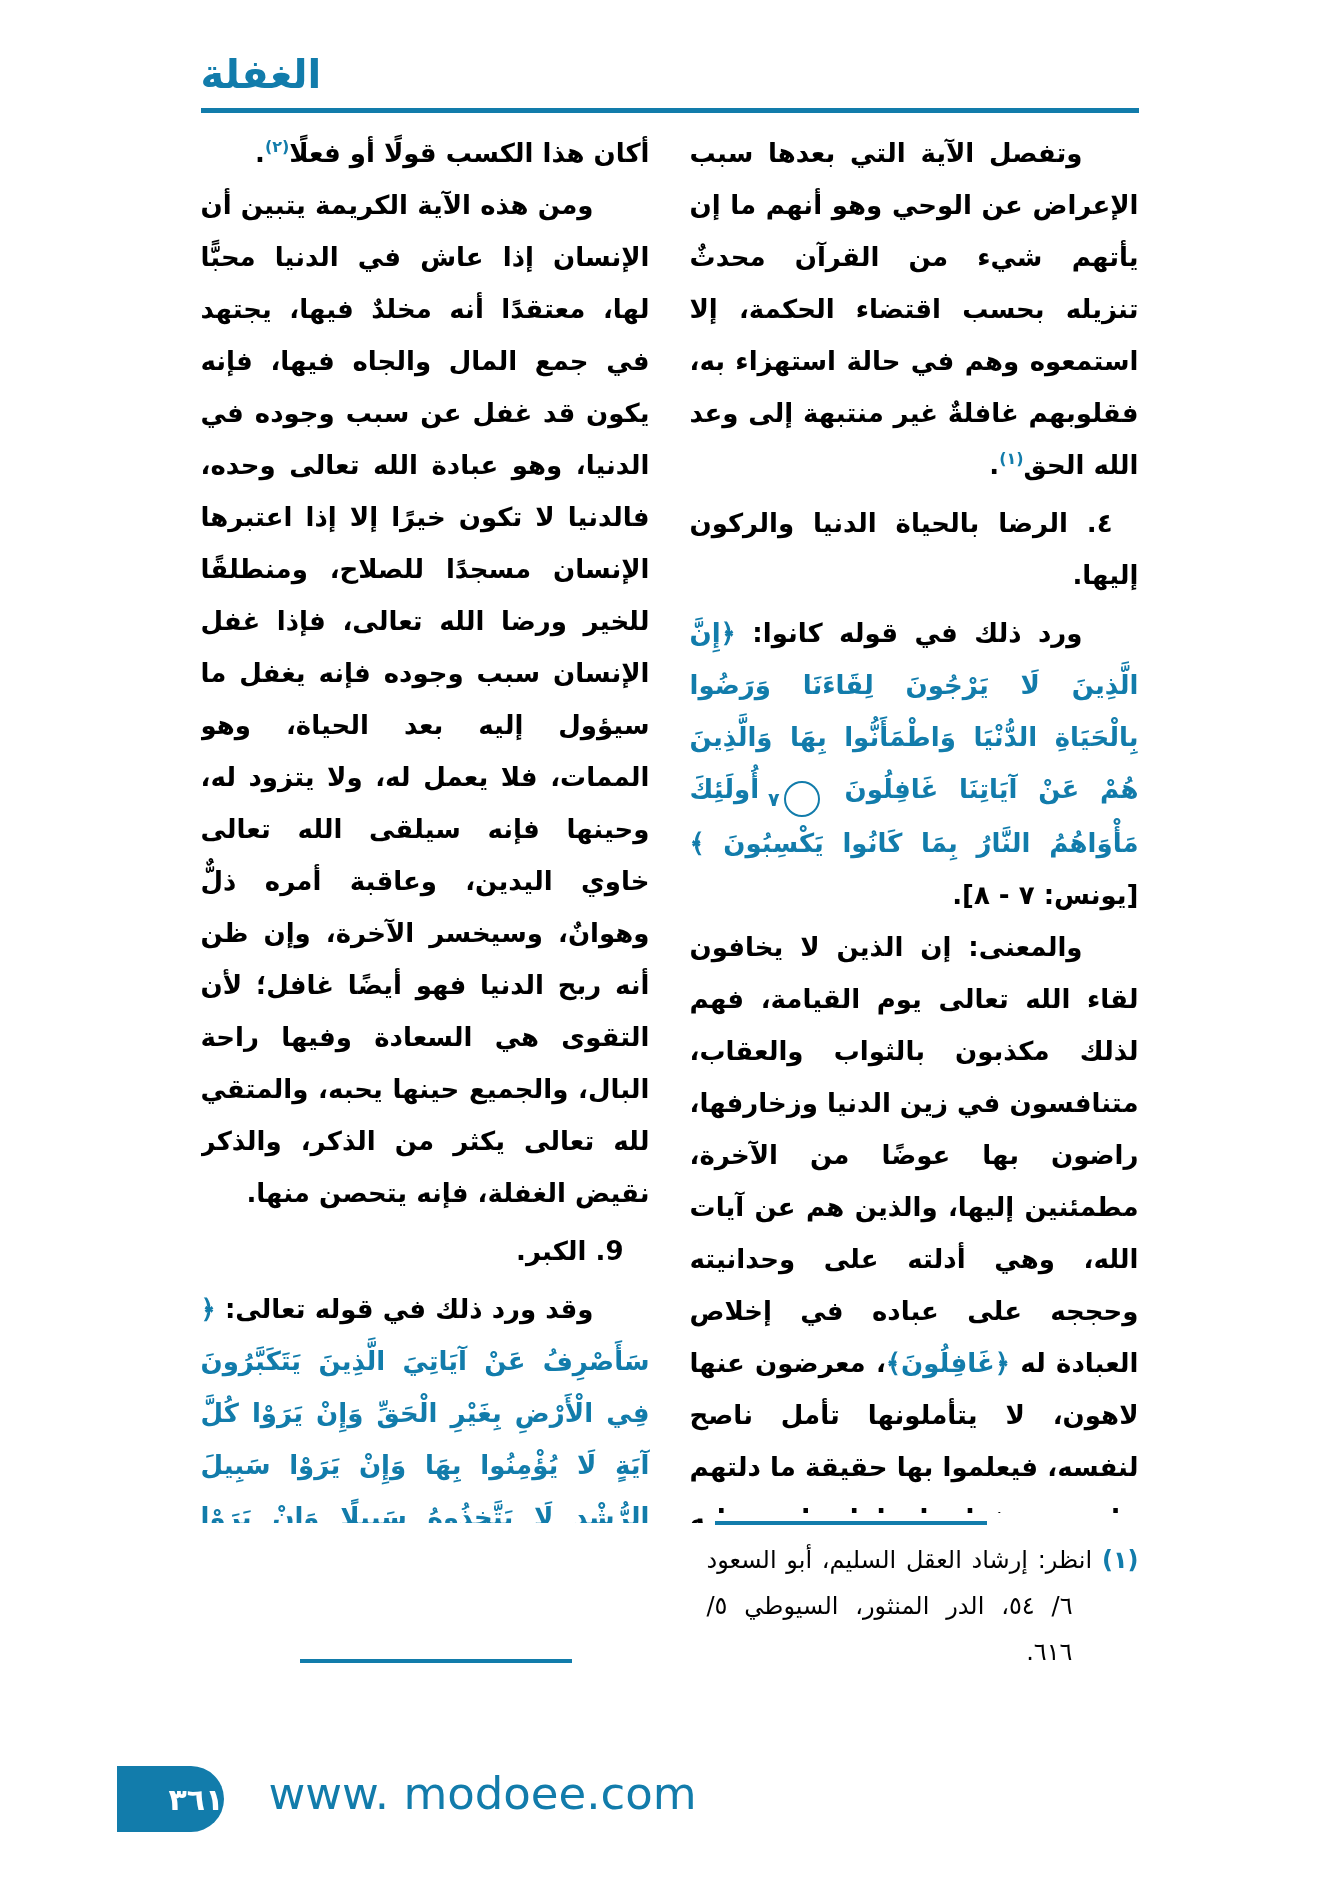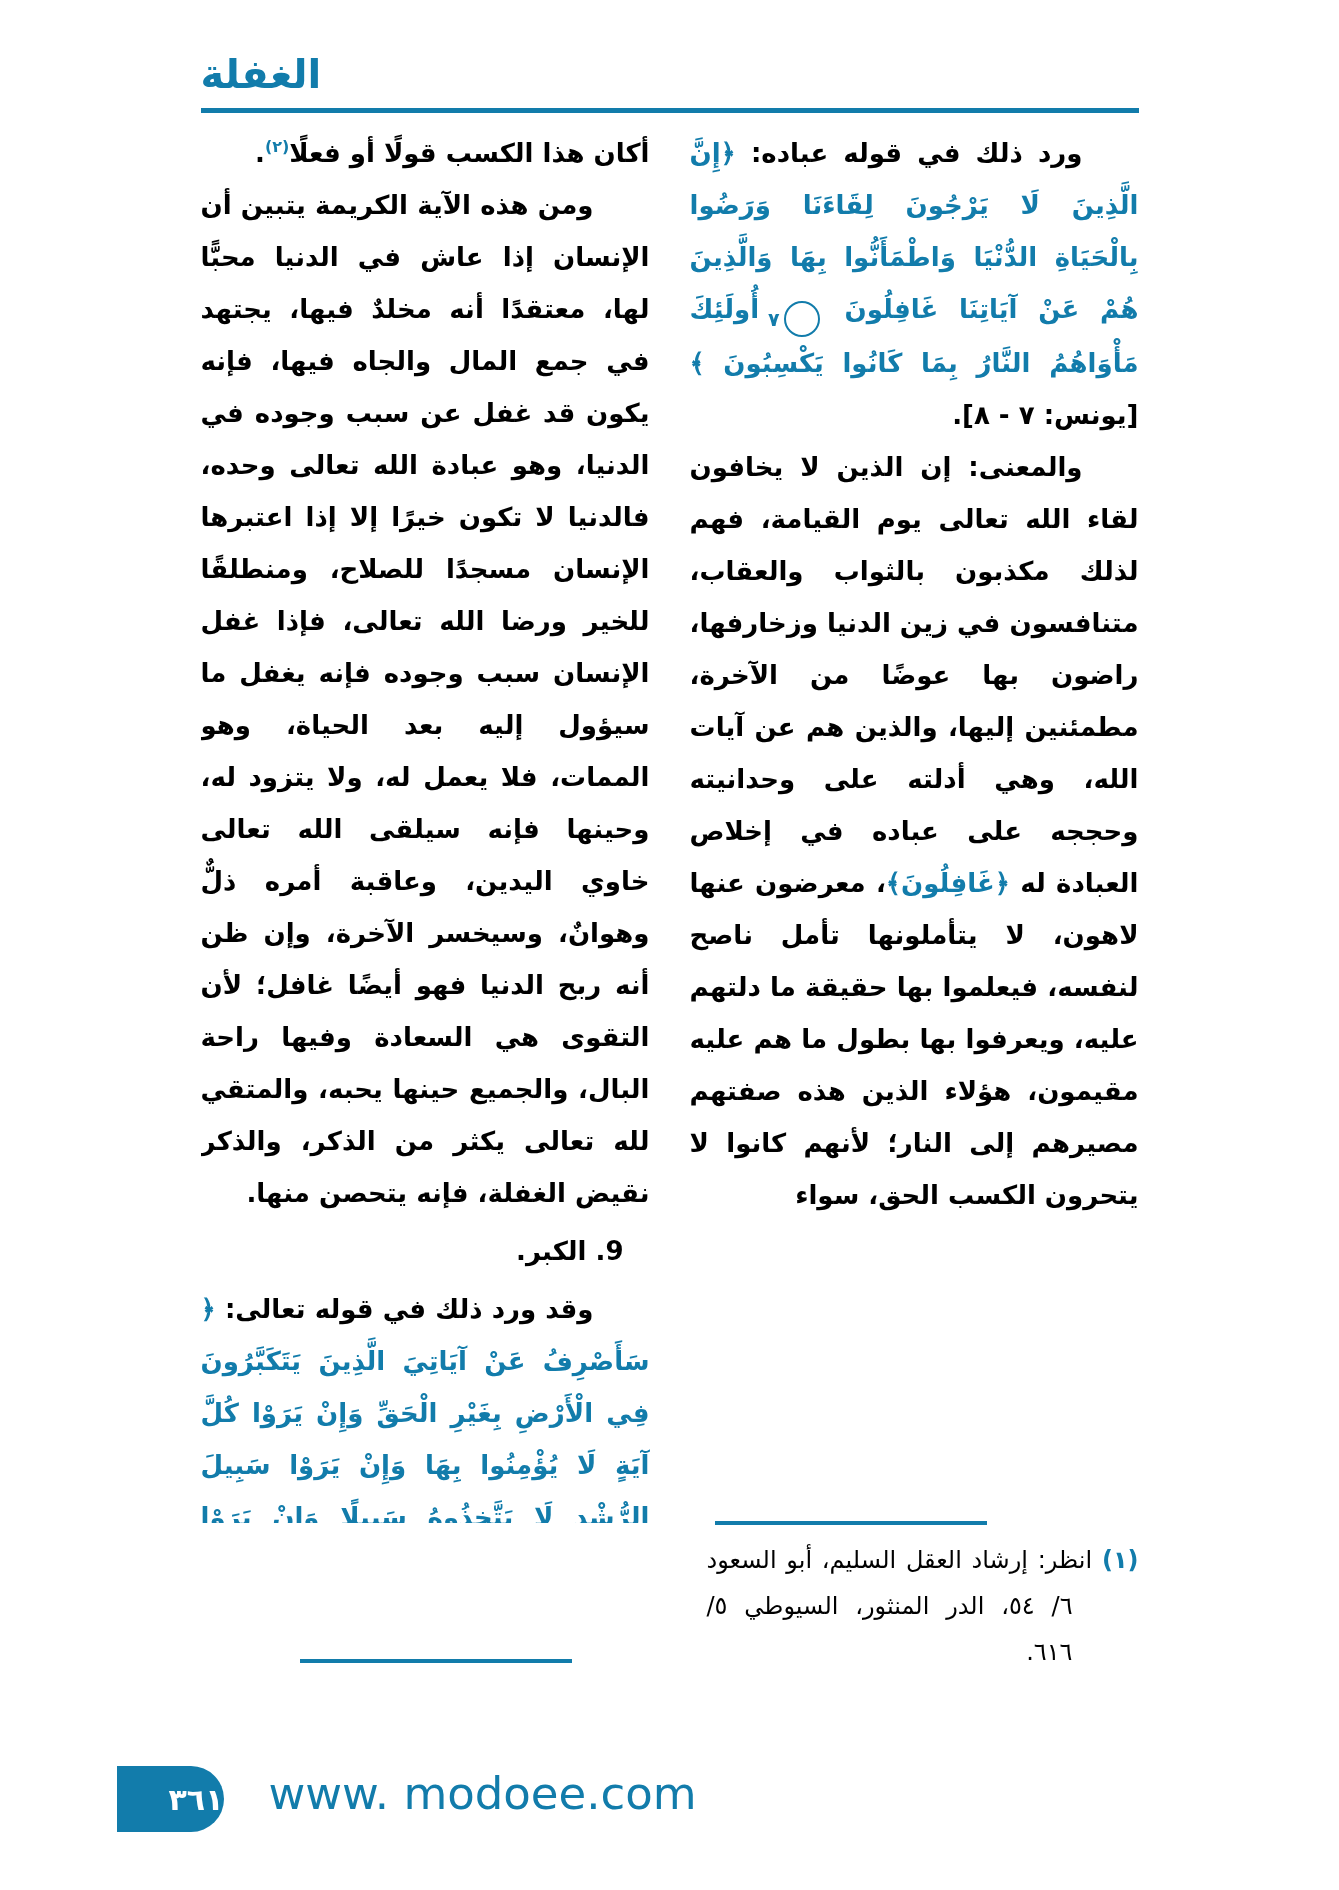--- a/index.html
+++ b/index.html
@@ -132,23 +132,25 @@
 
   <header class="page-header">
     <div class="header-title">الغفلة</div>
     <div class="header-rule"></div>
   </header>
 
   <main class="columns">
 
     <section class="column">
       <div class="col-body">
+        <p class="para indent"><span>وتفصل الآية التي بعدها سبب الإعراض عن الوحي وهو أنهم ما إن يأتهم شيء من القرآن محدثٌ تنزيله بحسب اقتضاء الحكمة، إلا استمعوه وهم في حالة استهزاء به، فقلوبهم غافلةٌ غير منتبهة إلى وعد الله الحق</span><sup class="fnref">(١)</sup><span>.</span></p>
 
+        <p class="para heading">٤. الرضا بالحياة الدنيا والركون إليها.</p>
 
-        <p class="para indent"><span>ورد ذلك في قوله عباده: </span><span class="verse">﴿إِنَّ الَّذِينَ لَا يَرْجُونَ لِقَاءَنَا وَرَضُوا بِالْحَيَاةِ الدُّنْيَا وَاطْمَأَنُّوا بِهَا وَالَّذِينَ هُمْ عَنْ آيَاتِنَا غَافِلُونَ </span><span class="ayah-mark">٧</span><span class="verse"> أُولَئِكَ مَأْوَاهُمُ النَّارُ بِمَا كَانُوا يَكْسِبُونَ ﴾</span><span class="citation"> [يونس: ٧ - ٨].</span></p>
+        <p class="para indent"><span>ورد ذلك في قوله كانوا: </span><span class="verse">﴿إِنَّ الَّذِينَ لَا يَرْجُونَ لِقَاءَنَا وَرَضُوا بِالْحَيَاةِ الدُّنْيَا وَاطْمَأَنُّوا بِهَا وَالَّذِينَ هُمْ عَنْ آيَاتِنَا غَافِلُونَ </span><span class="ayah-mark">٧</span><span class="verse"> أُولَئِكَ مَأْوَاهُمُ النَّارُ بِمَا كَانُوا يَكْسِبُونَ ﴾</span><span class="citation"> [يونس: ٧ - ٨].</span></p>
 
         <p class="para indent"><span>والمعنى: إن الذين لا يخافون لقاء الله تعالى يوم القيامة، فهم لذلك مكذبون بالثواب والعقاب، متنافسون في زين الدنيا وزخارفها، راضون بها عوضًا من الآخرة، مطمئنين إليها، والذين هم عن آيات الله، وهي أدلته على وحدانيته وحججه على عباده في إخلاص العبادة له </span><span class="verse">﴿غَافِلُونَ﴾</span><span>، معرضون عنها لاهون، لا يتأملونها تأمل ناصح لنفسه، فيعلموا بها حقيقة ما دلتهم عليه، ويعرفوا بها بطول ما هم عليه مقيمون، هؤلاء الذين هذه صفتهم مصيرهم إلى النار؛ لأنهم كانوا لا يتحرون الكسب الحق، سواء</span></p>
       </div>
 
       <div class="footnotes">
         <div class="fn-rule fn-rule-offset-right"></div>
         <p class="fn-item"><span class="fn-marker">(١)</span><span> انظر: إرشاد العقل السليم، أبو السعود ٦/ ٥٤، الدر المنثور، السيوطي ٥/ ٦١٦.</span></p>
       </div>
     </section>
 

